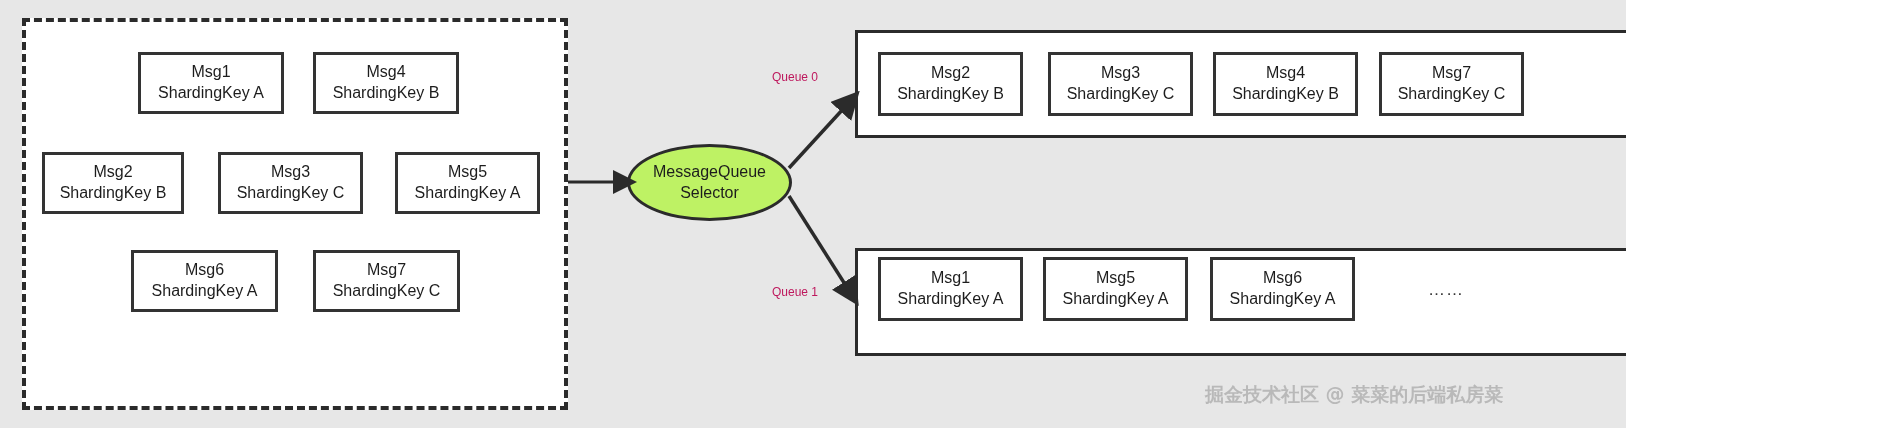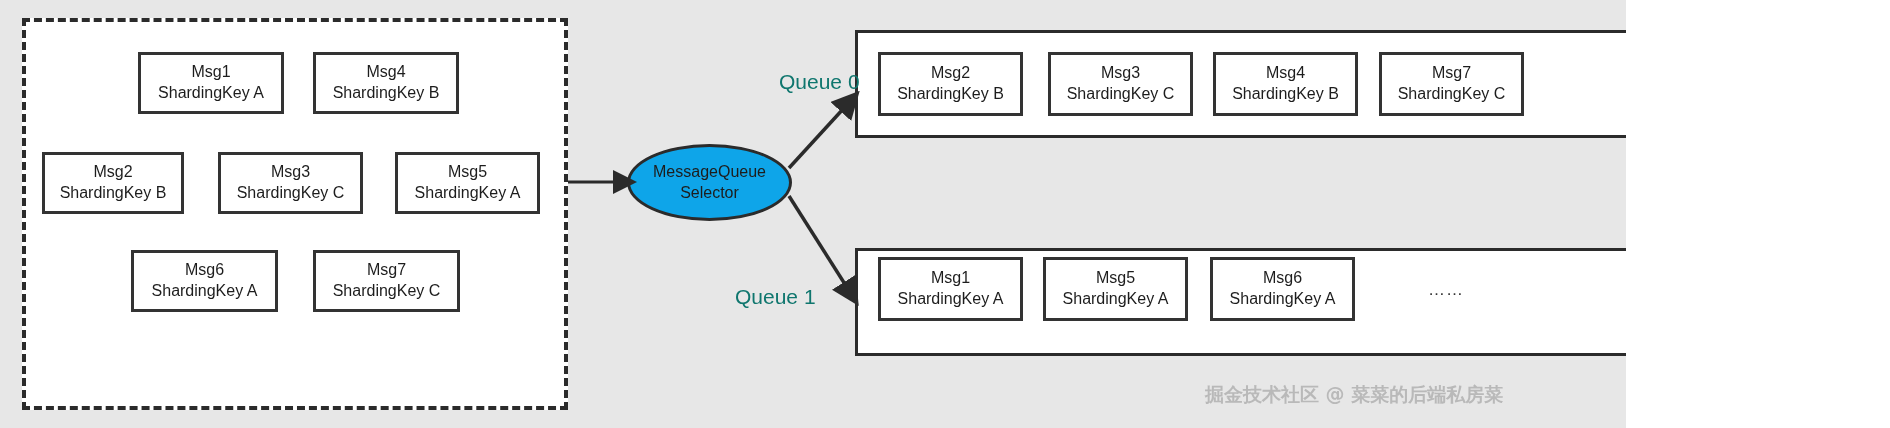--- a/index.html
+++ b/index.html
@@ -48,21 +48,21 @@
   .msg-box .msg-key { display: block; }
 
   
   #selector {
     position: absolute;
     left: 627px;
     top: 144px;
     width: 165px;
     height: 77px;
     box-sizing: border-box;
-    background: #0ea5e9;
+    background: #bef264;
     border: 3px solid #2b2b2b;
     border-radius: 50%;
     display: flex;
     flex-direction: column;
     align-items: center;
     justify-content: center;
     line-height: 1.30;
     font-size: 16px;
     color: #1d1d1d;
     white-space: nowrap;
@@ -73,27 +73,26 @@
     position: absolute;
     box-sizing: border-box;
     background: #ffffff;
     border: 3px solid #2b2b2b;
   }
   #queue0-box { left: 855px; top: 30px;  width: 1012px; height: 108px; }
   #queue1-box { left: 855px; top: 248px; width: 1012px; height: 108px; }
 
   .queue-label {
     position: absolute;
-    font-size: 21px;
-    color: #0f766e;
-    white-space: nowrap;
-    margin-left: 7px;
+    font-size: 12px;
+    color: #be185d;
+    white-space: nowrap;
   }
   #queue0-label { left: 772px; top: 70px; }
-  #queue1-label { left: 728px; top: 285px; }
+  #queue1-label { left: 772px; top: 285px; }
 
   .ellipsis-cell {
     position: absolute;
     font-size: 17px;
     color: #333333;
     letter-spacing: 1px;
     white-space: nowrap;
   }
 
   

